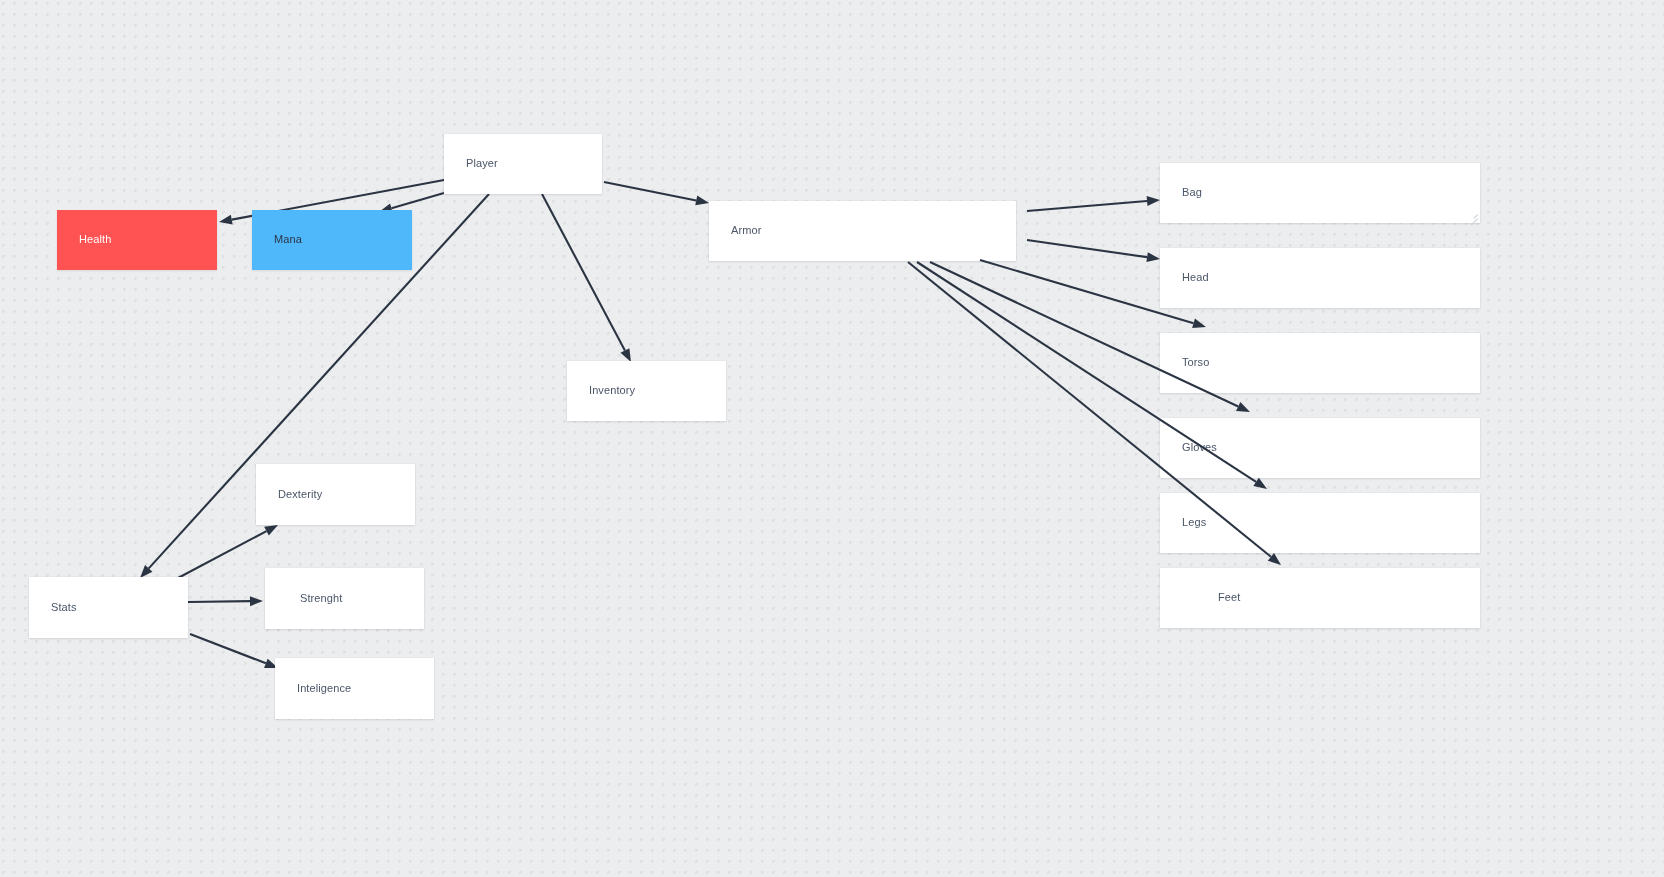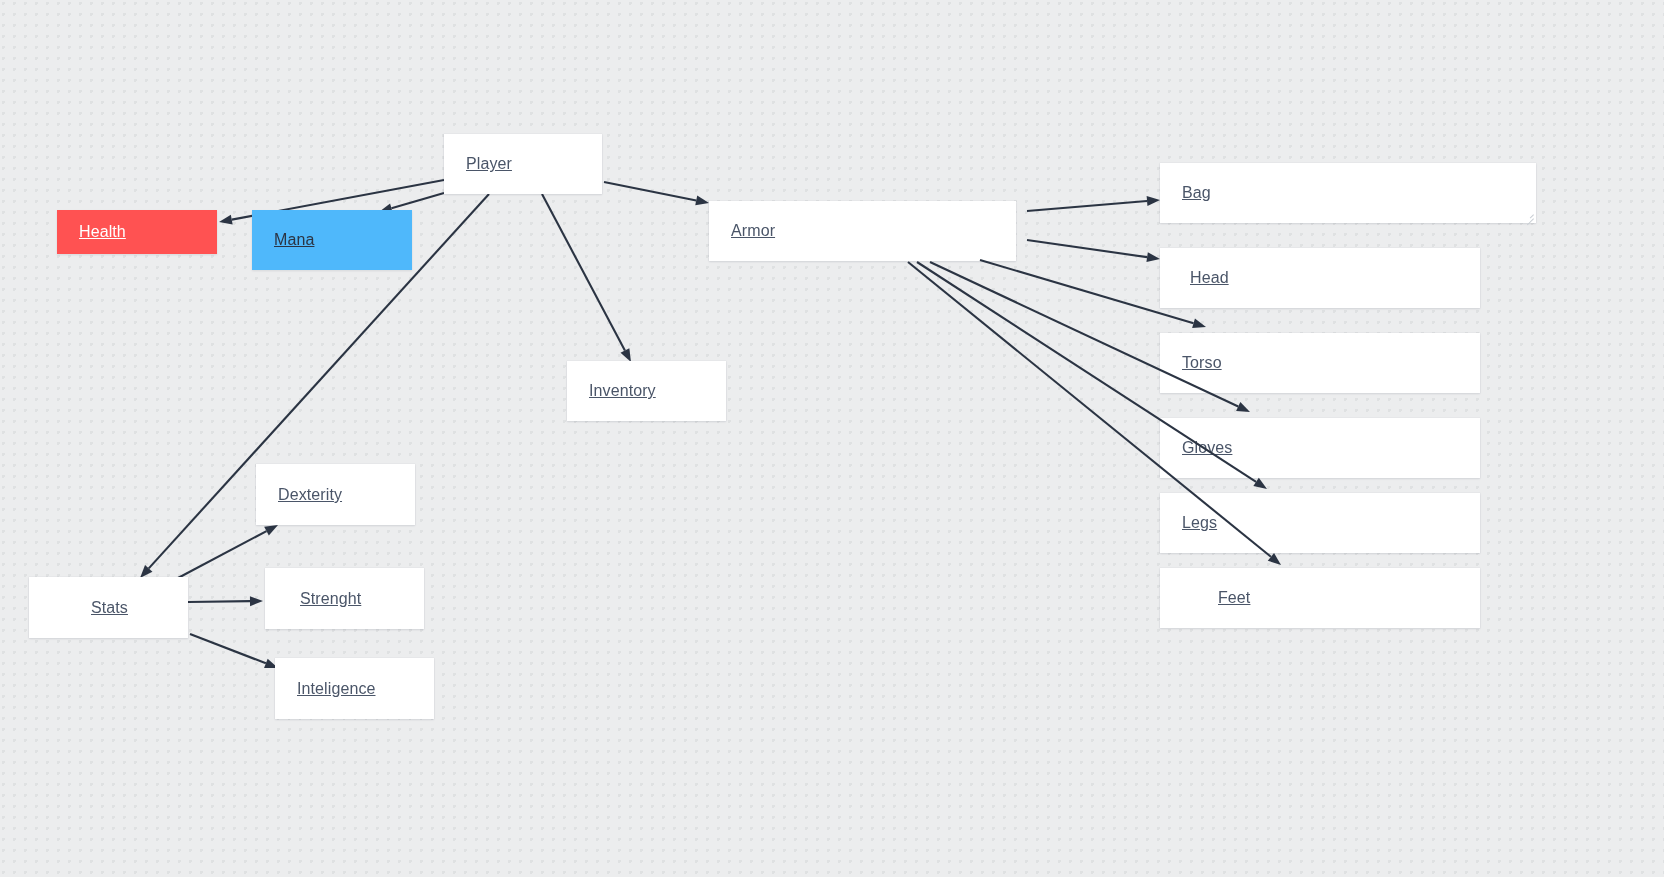--- a/index.html
+++ b/index.html
@@ -47,28 +47,27 @@
   .node {
     position: absolute;
     z-index: 3;
     background: #ffffff;
     box-sizing: border-box;
     box-shadow: 0 1px 2px rgba(20,30,45,0.10), 0 0 0 0.5px rgba(20,30,45,0.04);
     display: flex;
     align-items: center;
   }
   .node-label {
-    font-size: 16px;
+    font-size: 11px;
     line-height: 1.2;
     color: #4a5568;
     padding-left: 22px;
     letter-spacing: 0.1px;
     white-space: nowrap;
     user-select: none;
-    text-decoration: underline;
   }
 
   .node.accent-red {
     background: #ff5252;
     box-shadow: 0 1px 2px rgba(20,30,45,0.10);
   }
   .node.accent-red .node-label { color: #ffffff; }
 
   .node.accent-blue {
     background: #4fb8fb;
@@ -142,49 +141,49 @@
       <g>
         <line x1="190" y1="634" x2="265.87362425272727" y2="663.3148093703719" class="edge-path" stroke="#2b3443"></line>
         <polygon points="278,668 264.0716278567165,667.9788000423999 267.67562064873806,658.6508186983439" class="edge-head" fill="#2b3443"></polygon>
       </g>
     </svg>
 
   <div id="node-layer">
       <div class="node" style="left: 444px; top: 134px; width: 158px; height: 60px;">
         <span class="node-label">Player</span>
       </div>
-      <div class="node accent-red" style="left: 57px; top: 210px; width: 160px; height: 44px;">
+      <div class="node accent-red" style="left: 57px; top: 210px; width: 160px; height: 60px;">
         <span class="node-label">Health</span>
       </div>
       <div class="node accent-blue" style="left: 217px; top: 210px; width: 160px; height: 60px;">
         <span class="node-label">Mana</span>
       </div>
       <div class="node" style="left: 709px; top: 201px; width: 307px; height: 60px;">
         <span class="node-label">Armor</span>
       </div>
       <div class="node" style="left: 567px; top: 361px; width: 159px; height: 60px;">
         <span class="node-label">Inventory</span>
       </div>
       <div class="node" style="left: 256px; top: 464px; width: 159px; height: 61px;">
         <span class="node-label">Dexterity</span>
       </div>
-      <div class="node" style="left: 29px; top: 577px; width: 159px; height: 61px; padding-left: 40px;">
+      <div class="node" style="left: 29px; top: 577px; width: 159px; height: 61px;">
         <span class="node-label">Stats</span>
       </div>
       <div class="node" style="left: 265px; top: 568px; width: 159px; height: 61px; padding-left: 13px;">
         <span class="node-label">Strenght</span>
       </div>
       <div class="node" style="left: 275px; top: 658px; width: 159px; height: 61px;">
         <span class="node-label">Inteligence</span>
       </div>
-      <div class="node" style="left: 1160px; top: 163px; width: 376px; height: 60px;">
+      <div class="node" style="left: 1160px; top: 163px; width: 320px; height: 60px;">
         <span class="node-label">Bag</span>
         <span class="resize-handle"></span>
       </div>
-      <div class="node" style="left: 1160px; top: 248px; width: 320px; height: 60px; padding-left: 8px;">
+      <div class="node" style="left: 1160px; top: 248px; width: 320px; height: 60px;">
         <span class="node-label">Head</span>
       </div>
       <div class="node" style="left: 1160px; top: 333px; width: 320px; height: 60px;">
         <span class="node-label">Torso</span>
       </div>
       <div class="node" style="left: 1160px; top: 418px; width: 320px; height: 60px;">
         <span class="node-label">Gloves</span>
       </div>
       <div class="node" style="left: 1160px; top: 493px; width: 320px; height: 60px;">
         <span class="node-label">Legs</span>

